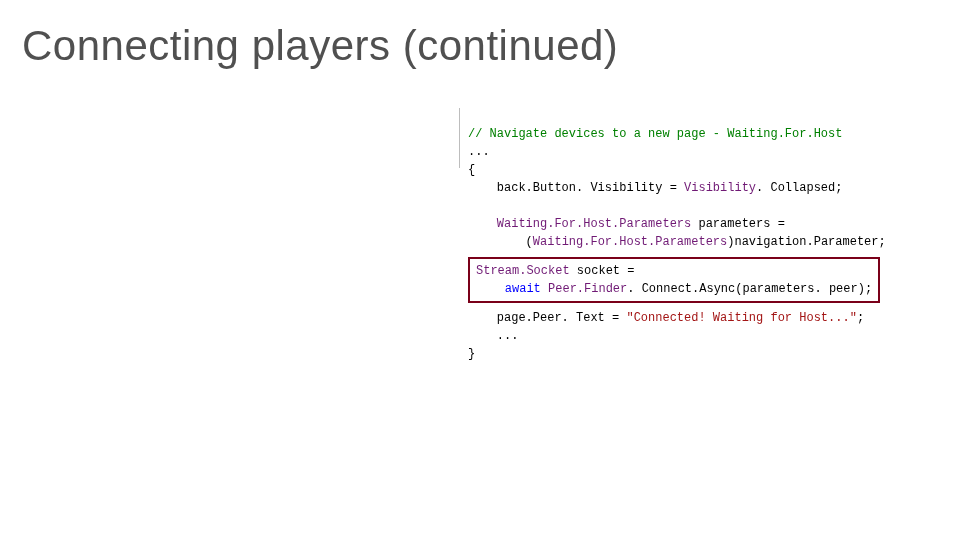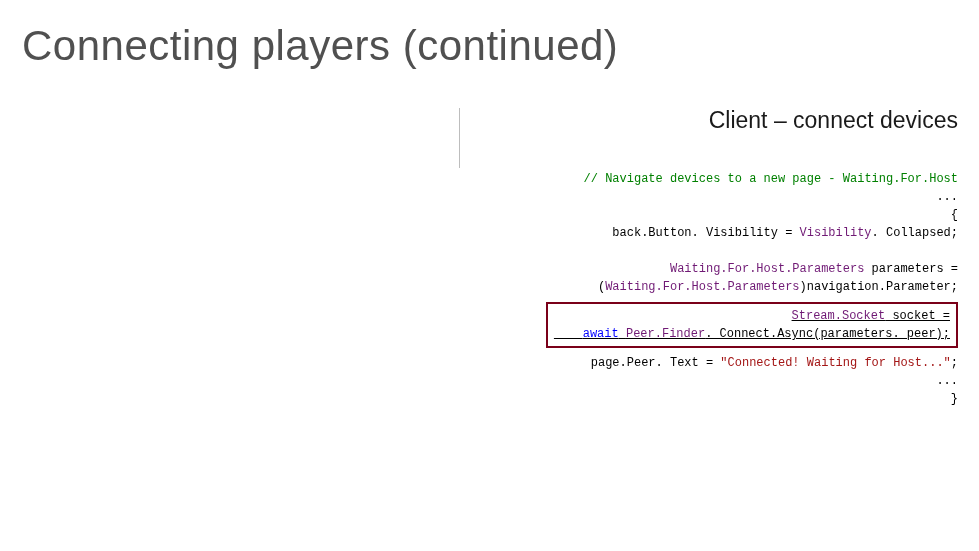--- a/index.html
+++ b/index.html
@@ -1,19 +1,18 @@
 <!DOCTYPE html>
 <html><head>
   <meta charset="utf-8">
   <style>
     * {
       margin: 0;
       padding: 0;
       box-sizing: border-box;
-      text-align: right;
     }
     body {
       width: 979px;
       height: 551px;
       background: #ffffff;
       font-family: "Segoe UI Light", "Segoe UI", Arial, sans-serif;
       position: relative;
       overflow: hidden;
     }
     .slide-title {
@@ -61,35 +60,33 @@
     }
     .c-comment { color: #008000; }
     .c-keyword { color: #0000ff; }
     .c-type { color: #701a75; }
     .c-string { color: #a31515; }
     .highlight-box {
       border: 2px solid #7a0019;
       padding: 3px 6px;
       margin: 6px 0;
       display: inline-block;
-      text-decoration: underline;
     }
   </style>
 </head>
 <body>
 
 <div class="slide-title">Connecting players (continued)</div>
 
 <div class="divider"></div>
 
 <div class="column-left">
 </div>
 
 <div class="column-right">
-  <div class="col-heading">Client – connect devices</div>
   <div class="code">
 <span class="c-comment">// Navigate devices to a new page - Waiting.For.Host</span>
 <span>...</span>
 <span>{</span>
 <span><span>    back.Button. Visibility = </span><span class="c-type">Visibility</span><span>. Collapsed;</span></span>
 
 <span>    <span class="c-type">Waiting.For.Host.Parameters</span><span> parameters =</span></span>
 <span>    <span>    (</span><span class="c-type">Waiting.For.Host.Parameters</span><span>)navigation.Parameter;</span></span>
 <div class="highlight-box"><span><span class="c-type">Stream.Socket</span><span> socket =</span></span>
 <span><span>    </span><span class="c-keyword">await</span><span> </span><span class="c-type">Peer.Finder</span><span>. Connect.Async(parameters. peer);</span></span></div>

